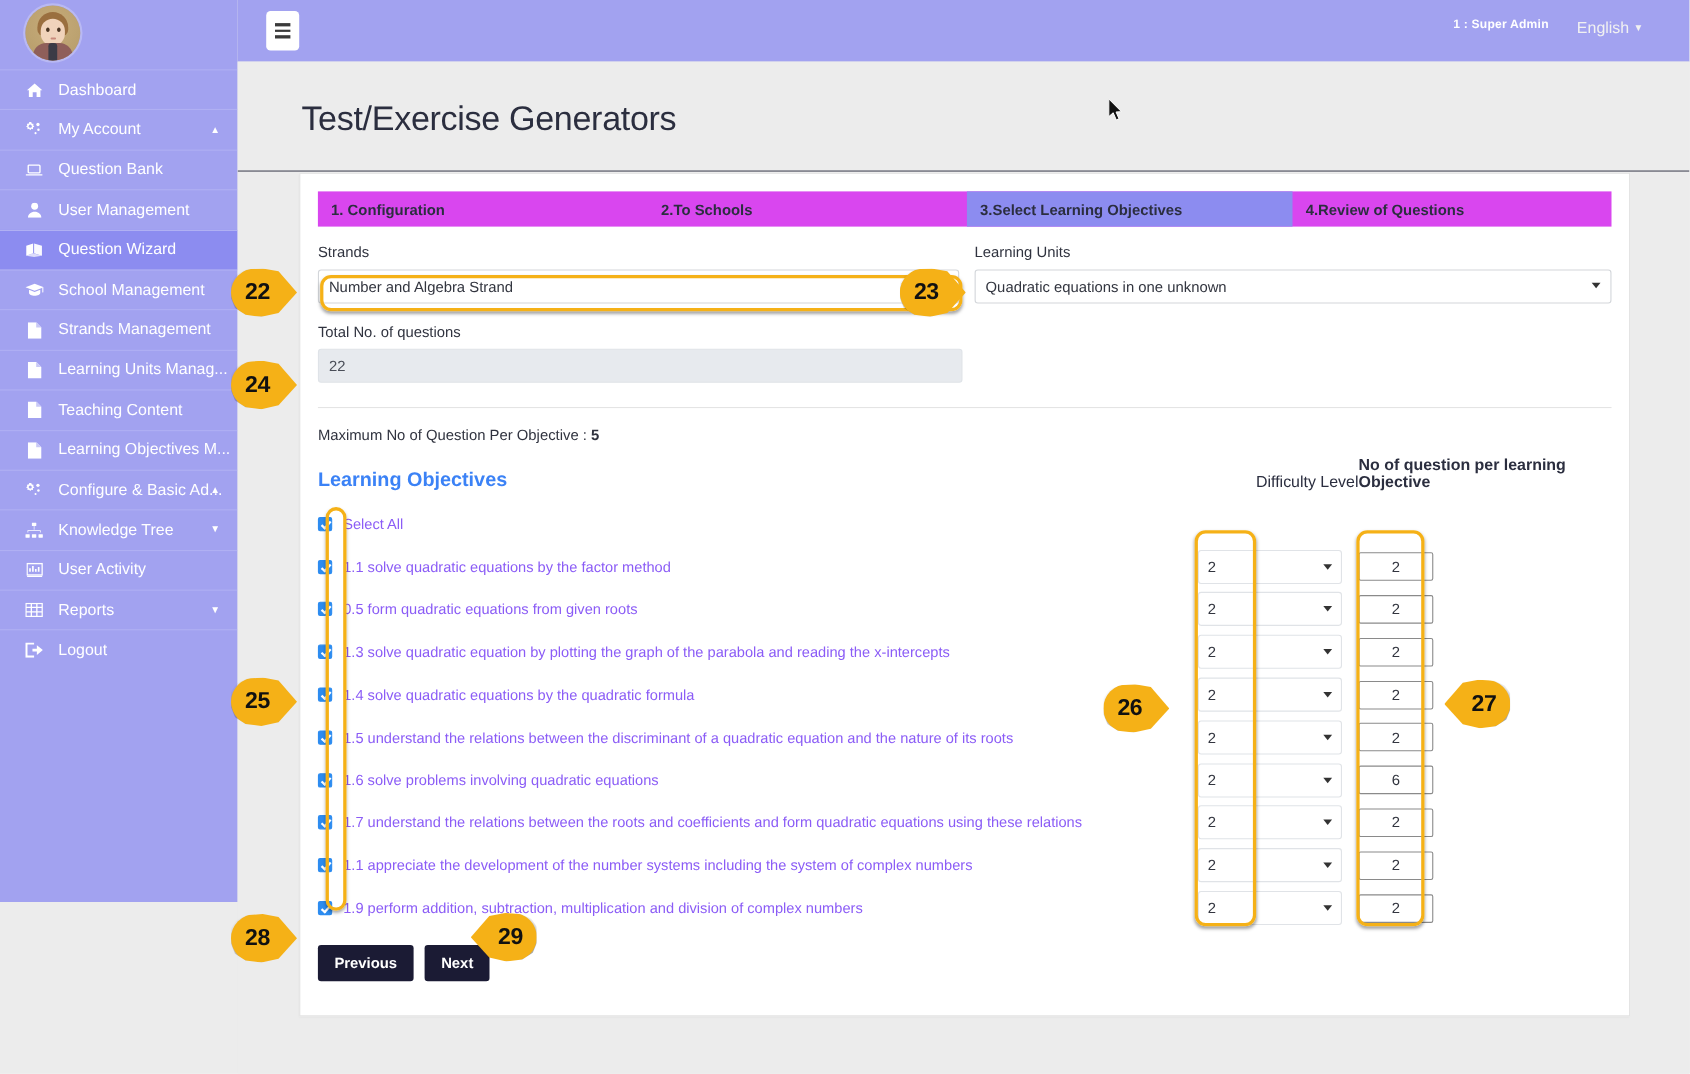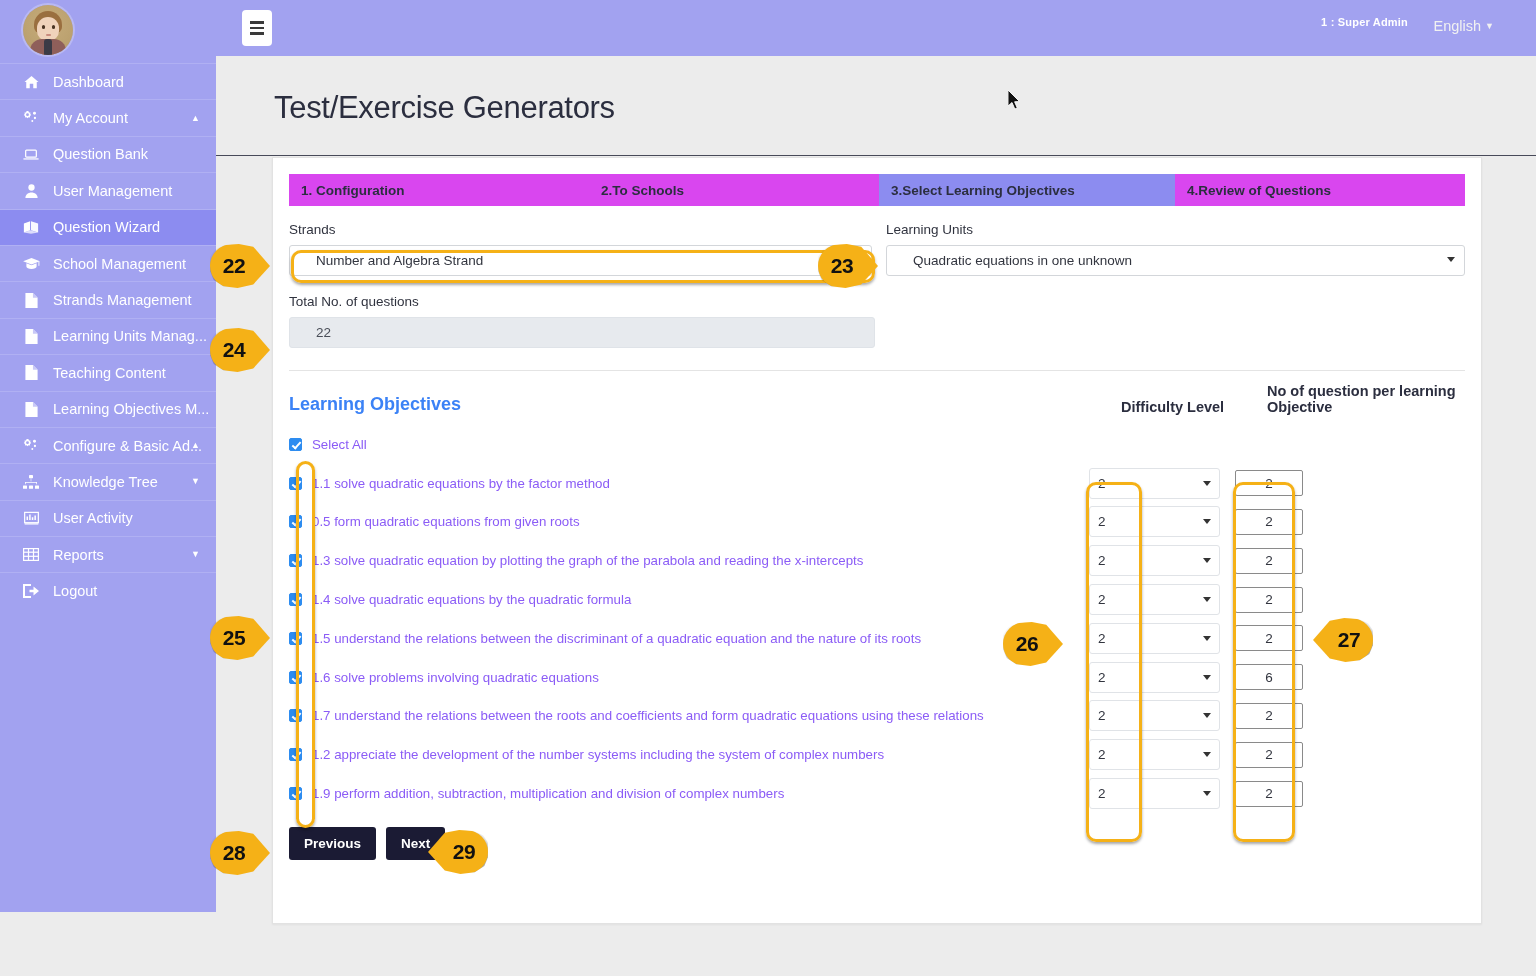--- a/index.html
+++ b/index.html
@@ -7,21 +7,21 @@
     width: 1536px; height: 976px;
     font-family: "Liberation Sans", sans-serif;
     background: #ececec;
     overflow: hidden;
   }
   #app { position: relative; width: 1536px; height: 976px; }
 
   
   .sidebar {
     position: absolute; left: 0; top: 0;
-    width: 216px; height: 912px;
+    width: 216px; height: 820px;
     background: #a2a2f0;
     overflow: hidden;
   }
   .avatar-wrap { padding: 5px 0 8px 23px; }
   .avatar {
     width: 50px; height: 50px; border-radius: 50%;
     background: radial-gradient(circle at 50% 38%, #c6ab7a 0%, #bda371 55%, #b59a68 100%);
     position: relative; overflow: hidden;
     box-shadow: 0 0 0 2px #b9b9f3;
   }
@@ -120,41 +120,41 @@
   .wz-tab.t4 { flex: 1; }
 
   .row2 { display:flex; gap: 14px; margin-top: 16px; }
   .fld { position: relative; }
   .fld.left { width: 592px; }
   .fld.right { width: 588px; }
   .fld-label { font-size: 13.5px; color: #30333f; margin-bottom: 8px; }
   .sel, .txt {
     width: 100%; height: 31px;
     border: 1px solid #d3d6da; border-radius: 3px; background:#fff;
-    font-size: 13.5px; color:#32353f; padding: 0 26px;
+    font-size: 13.5px; color:#32353f; padding: 0 9px;
     font-family: "Liberation Sans", sans-serif;
     -webkit-appearance: none; appearance: none;
   }
   .sel-wrap { position: relative; }
   .sel-caret {
     position:absolute; right: 10px; top: 12px; width:0;height:0;
     border-left:4px solid transparent; border-right:4px solid transparent;
     border-top:5px solid #333; pointer-events:none;
   }
   .txt.readonly { background:#e7eaee; border-color:#dfe3e8; color:#4a4e58; }
   .totalbox { margin-top: 18px; width: 586px; }
 
   .divider { margin: 22px 0 0 0; height:1px; background:#e4e4e4; }
 
   .maxline { margin-top: 17px; font-size: 13.5px; color:#30333f; }
   .maxline b { font-weight: bold; }
 
   .cols-head { display:flex; margin-top: 12px; align-items:flex-end; }
   .ch-obj { width: 800px; font-size: 18px; font-weight: bold; color:#3b82f6; }
-  .ch-dif { width: 146px; font-size: 14.5px; font-weight: bold; color:#2b2e3f; text-align:left;margin-left:32px; }
+  .ch-dif { width: 146px; font-size: 14.5px; font-weight: normal; color:#2b2e3f; text-align:right; }
   .ch-num { flex:1; font-size: 14.5px; font-weight: bold; color:#2b2e3f; }
 
   .obj-area { position: relative; margin-top: 10px; }
 
   .obj-row { display:flex; align-items:center; height: 38.8px; }
   .obj-left { width: 800px; display:flex; align-items:center; }
   .ck {
     width: 13px; height: 13px; flex:0 0 13px;
     background:#2d8cf0; border-radius:2px; position:relative; margin-right: 10px;
     cursor:pointer; border:1px solid #2d8cf0;
@@ -438,20 +438,23 @@
           </div>
         </div>
 
         <div class="totalbox">
           <div class="fld-label">Total No. of questions</div>
           <input class="txt readonly" readonly="" value="22" style="">
         </div>
 
         <div class="divider"></div>
 
+        <div class="maxline">
+          <span>Maximum No of Question Per Objective : </span><b>5</b>
+        </div>
 
         <div class="cols-head">
           <div class="ch-obj">Learning Objectives</div>
           <div class="ch-dif">Difficulty Level</div>
           <div class="ch-num">No of question per learning Objective</div>
         </div>
 
         <div class="obj-area">
 
           <div class="obj-row">
@@ -529,21 +532,21 @@
                   <div class="obj-text">1.7 understand the relations between the roots and coefficients and form quadratic equations using these relations</div>
                 </div>
                 <div class="obj-mid">
                   <div class="dif-wrap"><input class="dif-sel" readonly="" value="2" style=""><div class="dif-caret"></div></div>
                 </div>
                 <div class="obj-right"><input class="num-in" value="2" style=""></div>
               </div>
               <div class="obj-row">
                 <div class="obj-left">
                   <div class="ck"></div>
-                  <div class="obj-text">1.2 appreciate the development of the number systems including the system of complex numbers</div>
+                  <div class="obj-text">1.1 appreciate the development of the number systems including the system of complex numbers</div>
                 </div>
                 <div class="obj-mid">
                   <div class="dif-wrap"><input class="dif-sel" readonly="" value="2" style=""><div class="dif-caret"></div></div>
                 </div>
                 <div class="obj-right"><input class="num-in" value="2" style=""></div>
               </div>
               <div class="obj-row">
                 <div class="obj-left">
                   <div class="ck"></div>
                   <div class="obj-text">1.9 perform addition, subtraction, multiplication and division of complex numbers</div>

